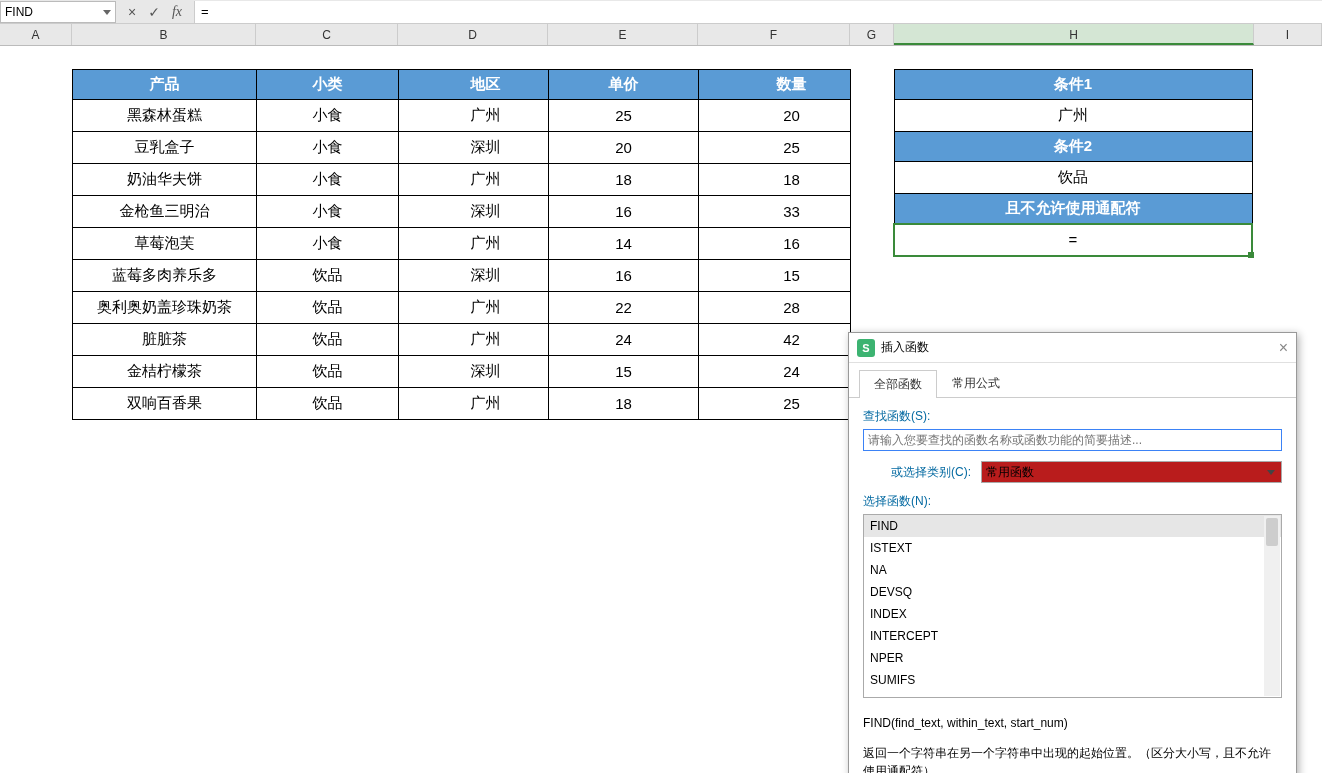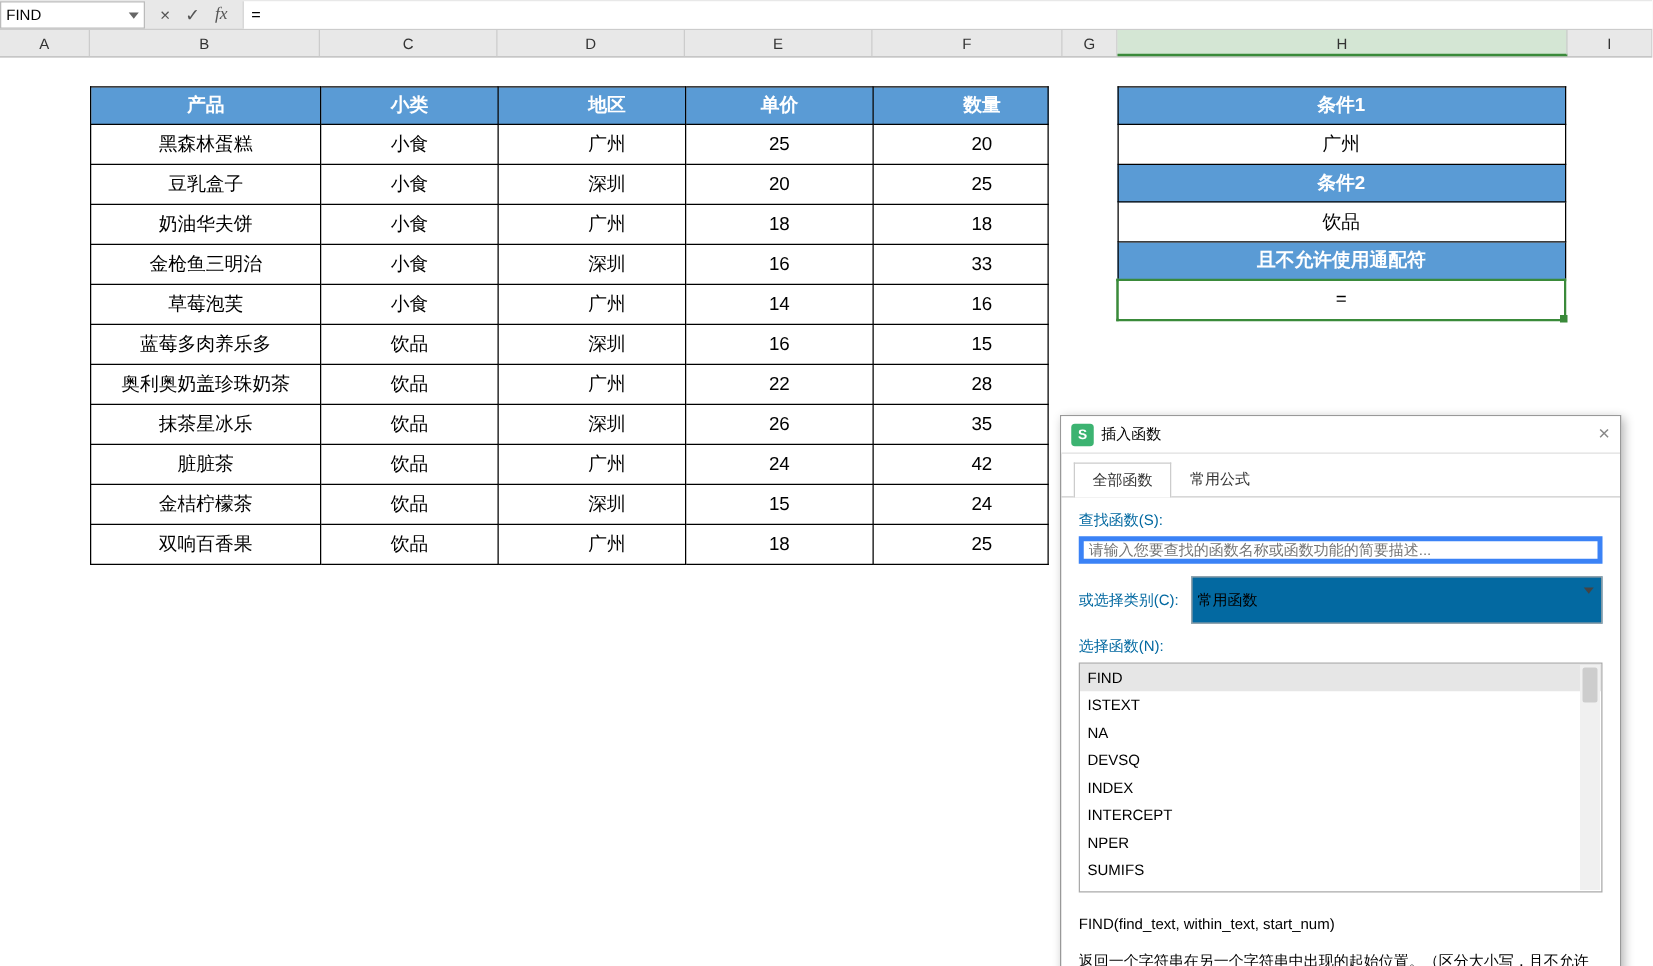--- a/index.html
+++ b/index.html
@@ -20,44 +20,44 @@
   .col-h.selected { background: #d4e6d4; border-bottom: 2px solid #3a8a3a; }
   
   
   .canvas { position: relative; width: 1322px; height: 727px; }
   
   
   .data-table { position: absolute; left: 72px; top: 23px; border-collapse: collapse; }
   .data-table th, .data-table td { border: 1px solid #000; text-align: center; font-size: 15px; }
   .data-table th { background: #5a9bd5; color: #fff; font-weight: bold; height: 30px; }
   .data-table td { height: 32px; background: #fff; }
-  .c-b { width: 184px; } .c-c { width: 142px; } .c-d { width: 150px; padding-left: 24px; } .c-e { width: 150px; } .c-f { width: 140px; padding-left: 34px; }
+  .c-b { width: 184px; } .c-c { width: 142px; } .c-d { width: 150px; padding-left: 24px; } .c-e { width: 150px; } .c-f { width: 152px; padding-left: 34px; }
   
   
   .cond-table { position: absolute; left: 893px; top: 23px; width: 360px; border-collapse: collapse; }
   .cond-table td { border: 1px solid #000; text-align: center; font-size: 15px; height: 30px; }
   .cond-table td.hdr { background: #5a9bd5; color: #fff; font-weight: bold; }
   .cond-table td.val { background: #fff; height: 32px; }
   .cond-table td.active { border: 2px solid #3a8a3a; position: relative; }
   .cond-table td.active::after { content:""; position:absolute; right:-3px; bottom:-3px; width:6px; height:6px; background:#3a8a3a; }
   
   
   .dialog { position: absolute; left: 848px; top: 286px; width: 449px; background: #fff; border: 1px solid #999; box-shadow: 2px 2px 8px rgba(0,0,0,.3); font-size: 12px; }
   .dlg-title { display: flex; align-items: center; height: 30px; padding: 0 8px; background: #fff; border-bottom: 1px solid #e0e0e0; }
   .dlg-logo { width: 18px; height: 18px; background: #3cb371; border-radius: 3px; color: #fff; text-align: center; line-height: 18px; font-weight: bold; font-size: 11px; margin-right: 6px; }
   .dlg-close { margin-left: auto; color: #888; font-size: 16px; cursor: pointer; font-family: Arial; }
   .dlg-tabs { display: flex; border-bottom: 1px solid #ccc; padding-left: 10px; padding-top: 6px; align-items: flex-end; }
   .dlg-tab { padding: 5px 14px; border: 1px solid transparent; border-bottom: none; cursor: pointer; font-size: 12px; color: #333; }
   .dlg-tab.active { border-color: #ccc; background: #fff; position: relative; top: 1px; }
   .dlg-body { padding: 10px 14px 6px; }
   .dlg-body label { display: block; margin-bottom: 4px; color: #0369a1; font-size: 12px; }
-  .dlg-body input[type=text] { width: 100%; height: 22px; border: 4px solid #3b82f6; padding: 0 4px; font-size: 12px; color: #ec4899; }
-  .dlg-row { display: flex; align-items: center; margin-top: 10px; }
+  .dlg-body input[type=text] { width: 100%; height: 22px; border: 1px solid #3b82f6; padding: 0 4px; font-size: 12px; color: #ec4899; }
+  .dlg-row { display: flex; align-items: center; margin-top: 10px; margin-left: 28px; }
   .dlg-row label { margin: 0 10px 0 0; }
-  .dlg-select { flex: 1; height: 38px; border: 1px solid #aaa; padding: 0 4px; display: flex; align-items: center; background: #0369a1; position: relative; cursor: pointer; }
+  .dlg-select { flex: 1; height: 22px; border: 1px solid #aaa; padding: 0 4px; display: flex; align-items: center; background: #b91c1c; position: relative; cursor: pointer; }
   .dlg-select::after { content:""; position:absolute; right:6px; top:8px; border-left:4px solid transparent; border-right:4px solid transparent; border-top:5px solid #444; }
   .dlg-list-wrap { margin-top: 4px; border: 1px solid #aaa; height: 184px; position: relative; }
   .dlg-list { list-style: none; overflow-y: auto; height: 100%; }
   .dlg-list li { padding: 4px 6px; cursor: pointer; font-size: 12px; }
   .dlg-list li.sel { background: #e6e6e6; }
   .dlg-desc { padding: 12px 14px 18px; font-size: 12px; }
   .dlg-desc .sig { font-weight: normal; margin-bottom: 14px; }
   .dlg-desc .expl { line-height: 1.5; }
   
   .scroll-track { position: absolute; right: 1px; top: 1px; width: 16px; bottom: 1px; background: #f0f0f0; }
@@ -142,27 +142,20 @@
           <td class="c-d">深圳</td>
           <td class="c-e">16</td>
           <td class="c-f">15</td>
         </tr>
         <tr>
           <td class="c-b">奥利奥奶盖珍珠奶茶</td>
           <td class="c-c">饮品</td>
           <td class="c-d">广州</td>
           <td class="c-e">22</td>
           <td class="c-f">28</td>
-        </tr>
-        <tr>
-          <td class="c-b">抹茶星冰乐</td>
-          <td class="c-c">饮品</td>
-          <td class="c-d">深圳</td>
-          <td class="c-e">26</td>
-          <td class="c-f">35</td>
         </tr>
         <tr>
           <td class="c-b">脏脏茶</td>
           <td class="c-c">饮品</td>
           <td class="c-d">广州</td>
           <td class="c-e">24</td>
           <td class="c-f">42</td>
         </tr>
         <tr>
           <td class="c-b">金桔柠檬茶</td>

